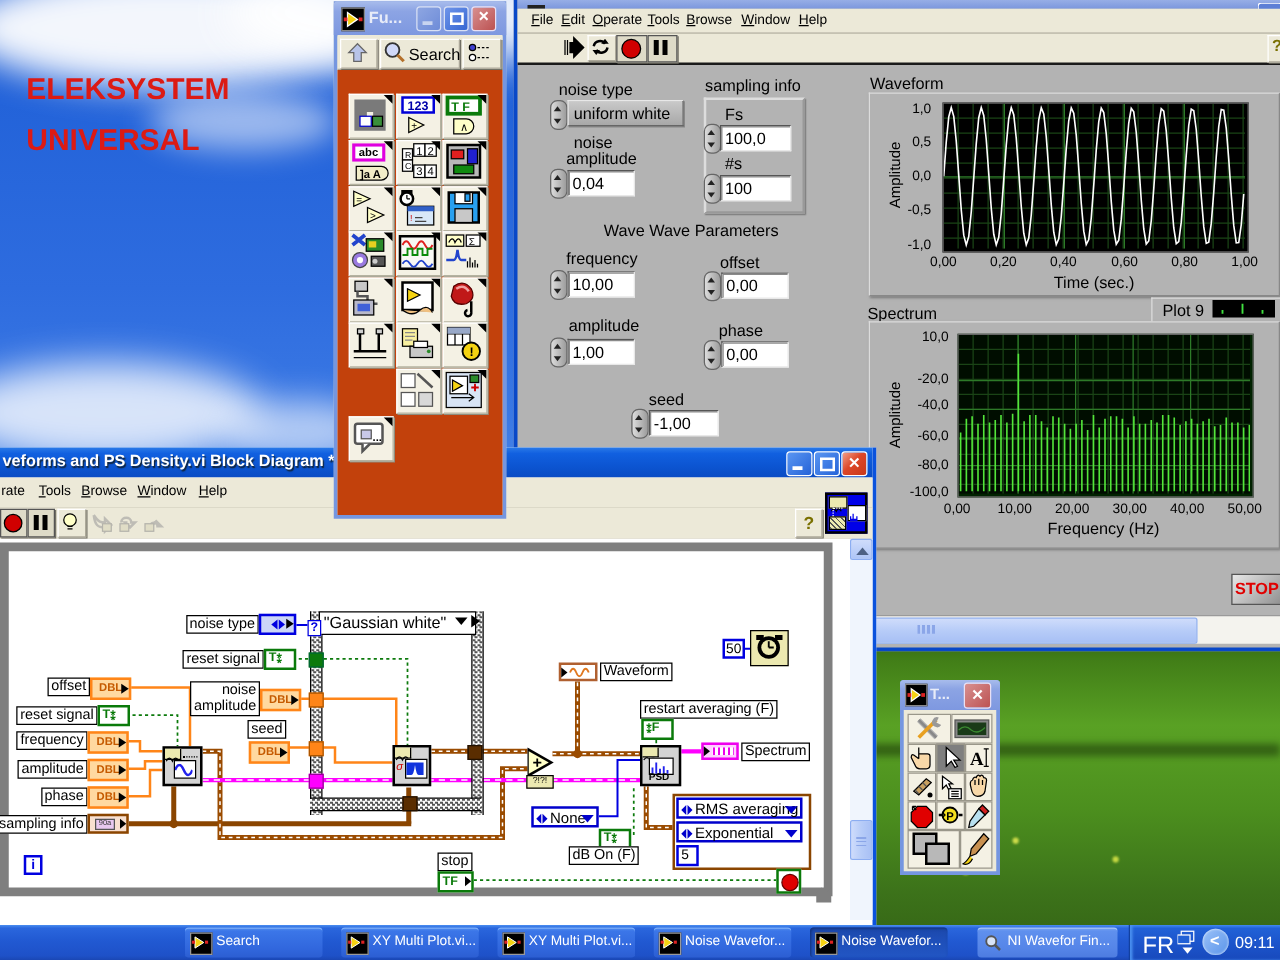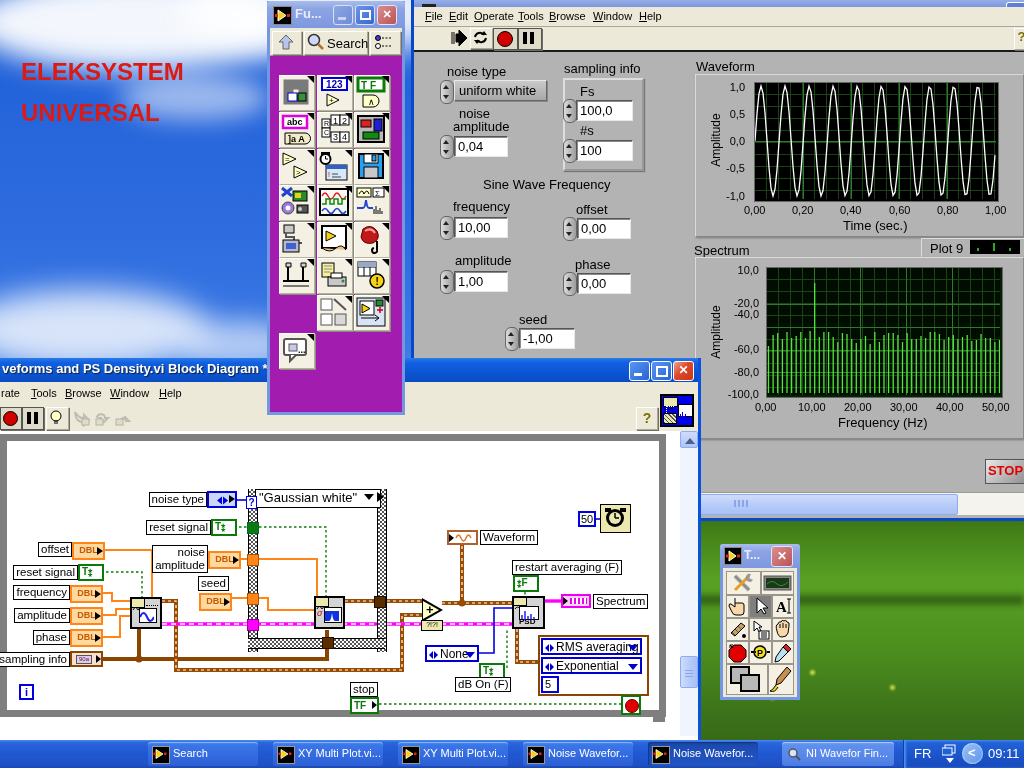--- a/index.html
+++ b/index.html
@@ -95,21 +95,21 @@
   <div class="fld" style="left:162px;top:100px;width:52px;height:17px">100,0</div>
   <span class="lbl" style="left:166px;top:124px">#s</span>
   <div class="spin" style="left:149px;top:139px"></div>
   <div class="fld" style="left:162px;top:140px;width:52px;height:17px">100</div>
 
   <span class="lbl" style="left:45px;top:107px">noise</span>
   <span class="lbl" style="left:39px;top:120px">amplitude</span>
   <div class="spin" style="left:26px;top:135px"></div>
   <div class="fld" style="left:40px;top:136px;width:49px;height:17px">0,04</div>
 
-  <span class="lbl" style="left:69px;top:178px">Sine Wave Frequency</span>
+  <span class="lbl" style="left:69px;top:178px">Wave Wave Parameters</span>
   <span class="lbl" style="left:39px;top:200px">frequency</span>
   <div class="spin" style="left:26px;top:216px"></div>
   <div class="fld" style="left:40px;top:217px;width:49px;height:17px">10,00</div>
   <span class="lbl" style="left:162px;top:203px">offset</span>
   <div class="spin" style="left:149px;top:217px"></div>
   <div class="fld" style="left:163px;top:218px;width:49px;height:17px">0,00</div>
   <span class="lbl" style="left:41px;top:254px">amplitude</span>
   <div class="spin" style="left:26px;top:270px"></div>
   <div class="fld" style="left:40px;top:271px;width:49px;height:17px">1,00</div>
   <span class="lbl" style="left:161px;top:258px">phase</span>
@@ -222,21 +222,21 @@
           <line x1="218.6" y1="125" x2="218.6" y2="70"></line>
           <line x1="223.3" y1="125" x2="223.3" y2="70"></line>
           <line x1="227.9" y1="125" x2="227.9" y2="74"></line>
           <line x1="232.5" y1="125" x2="232.5" y2="72"></line>
         </g>
     </svg>
   </div>
   <div class="ab" style="left:295px;top:362px;font-size:12px;color:#000;transform:rotate(-90deg);transform-origin:0 0;width:60px;text-align:center">Amplitude</div>
   <span class="tick" style="right:265px;top:264px">10,0</span>
   <span class="tick" style="right:265px;top:297px">-20,0</span>
-  <span class="tick" style="right:265px;top:308px">-40,0</span>
+  <span class="tick" style="right:265px;top:318px">-40,0</span>
   <span class="tick" style="right:265px;top:343px">-60,0</span>
   <span class="tick" style="right:265px;top:366px">-80,0</span>
   <span class="tick" style="right:265px;top:388px">-100,0</span>
   <span class="tick" style="left:341px;top:401px">0,00</span>
   <span class="tick" style="left:384px;top:401px">10,00</span>
   <span class="tick" style="left:430px;top:401px">20,00</span>
   <span class="tick" style="left:476px;top:401px">30,00</span>
   <span class="tick" style="left:522px;top:401px">40,00</span>
   <span class="tick" style="left:568px;top:401px">50,00</span>
   <span class="lbl" style="left:424px;top:416px">Frequency (Hz)</span>
@@ -540,21 +540,21 @@
           <circle cx="9" cy="8" r="5.5" fill="#d0d8f8" stroke="#333" stroke-width="1.5"></circle>
           <line x1="13" y1="12" x2="18" y2="17" stroke="#b5702a" stroke-width="2.5"></line>
         </svg><span style="position:absolute;left:22px;top:4px;font-size:13px">Search</span></div>
     <div class="tbtn" style="left:100px;top:2px;width:29px;height:22px"><svg width="27" height="20">
           <circle cx="7" cy="6" r="2.5" fill="#4040d0" stroke="#000"></circle>
           <circle cx="7" cy="14" r="2.5" fill="#fff" stroke="#000"></circle>
           <path d="M11 6 h10 M11 14 h10" stroke="#000" stroke-dasharray="2,1.5"></path>
         </svg></div>
   </div>
 
-  <div class="ab" id="fpgrid" style="left:0;top:52px;width:132px;height:356px;background:#a21caf">
+  <div class="ab" id="fpgrid" style="left:0;top:52px;width:132px;height:356px;background:#c2410c">
       <div class="ab" style="left:9px;top:19px;width:34px;height:34px;background:#f4f1e4;border:1px solid #b5b2a0;border-top-color:#fff;border-left-color:#fff;box-shadow:1px 1px 0 #8f8d7e"><div class="ab" style="right:0;top:0;width:0;height:0;border-top:7px solid #000;border-left:7px solid transparent"></div><svg width="32" height="32">
           <path d="M6 6 h20 v20 h-8 v-5 h3 v-10 h-10 v10 h3 v5 h-8 z" fill="none" stroke="#7a7a7a" stroke-width="5"></path>
           <rect x="8" y="17" width="9" height="8" fill="#fff" stroke="#00c"></rect>
           <rect x="18" y="17" width="8" height="8" fill="#3a8f3a" stroke="#000"></rect>
         </svg></div>
       <div class="ab" style="left:47px;top:19px;width:34px;height:34px;background:#f4f1e4;border:1px solid #b5b2a0;border-top-color:#fff;border-left-color:#fff;box-shadow:1px 1px 0 #8f8d7e"><div class="ab" style="right:0;top:0;width:0;height:0;border-top:7px solid #000;border-left:7px solid transparent"></div><svg width="32" height="32">
           <rect x="4" y="2" width="25" height="12" fill="#fff" stroke="#0000d8" stroke-width="2"></rect>
           <text x="8" y="12" font-size="10" font-weight="bold" fill="#00a">123</text>
           <path d="M9 18 l12 6 -12 6 z" fill="#ffffc8" stroke="#000"></path>
           <text x="11" y="27" font-size="8">+</text>
@@ -813,21 +813,21 @@
   </div>
   <div class="ab tsk" style="left:782px;top:2px;width:112px;height:24px;background:linear-gradient(180deg,#7fa8f4,#5f90ee 12%,#5585e8 70%,#4d7ce0);border-radius:3px;box-shadow:inset 0 1px 0 #a8c6f8">
     <svg class="ab" style="left:5px;top:5px" width="15" height="15">
         <circle cx="6" cy="6" r="4" fill="#d8e4f8" stroke="#555" stroke-width="1.5"></circle>
         <line x1="9" y1="9" x2="13" y2="13" stroke="#555" stroke-width="2"></line>
       </svg>
     <span class="ab" style="left:24px;top:5px;color:#fff;font-size:11px">NI Wavefor Fin...</span>
   </div>
 
   <div class="ab" style="left:903px;top:0;width:121px;height:28px;background:linear-gradient(180deg,#3a84ee 0%,#2161d6 10%,#1c55cc 50%,#1849bc 100%);border-left:1px solid #1240a0;box-shadow:inset 2px 0 2px #4a90f0">
-    <span class="ab" style="left:10px;top:6px;color:#fff;font-size:13px">FR</span>
+    <span class="ab" style="left:10px;top:6px;color:#fff;font-size:19px">FR</span>
     <svg class="ab" style="left:38px;top:4px" width="14" height="12">
         <rect x="3" y="1" width="10" height="8" fill="none" stroke="#fff"></rect>
         <rect x="0" y="4" width="10" height="7" fill="#2161d6" stroke="#fff"></rect>
       </svg>
     <div class="ab" style="left:42px;top:18px;width:0;height:0;border-left:4px solid transparent;border-right:4px solid transparent;border-top:5px solid #fff"></div>
     <div class="ab" style="left:58px;top:3px;width:21px;height:21px;border-radius:50%;background:linear-gradient(135deg,#9cc2f8,#5a94ea);box-shadow:inset 0 0 2px #fff">
         <span style="position:absolute;left:6px;top:2px;color:#fff;font-weight:bold;font-size:13px">&lt;</span>
       </div>
     <span class="ab" style="left:84px;top:6px;color:#fff;font-size:13px">09:11</span>
   </div>

